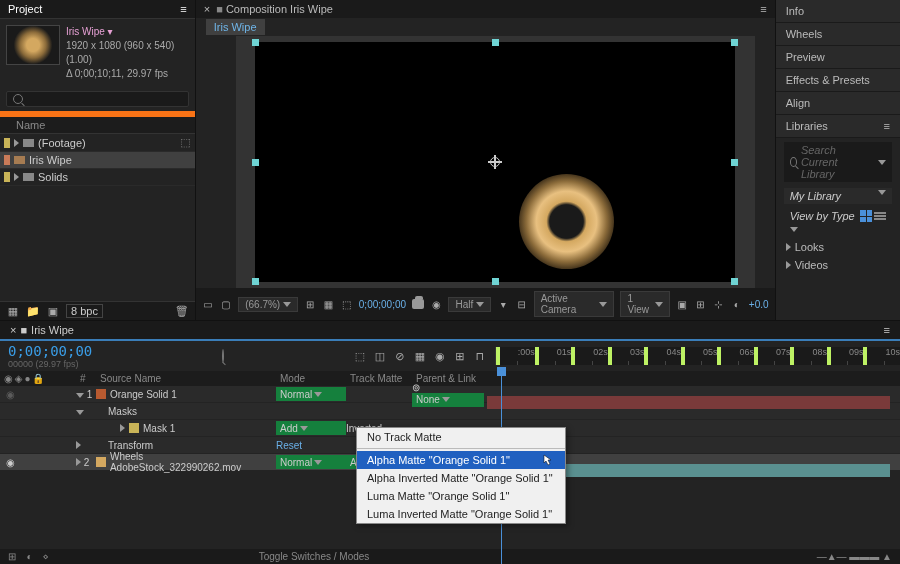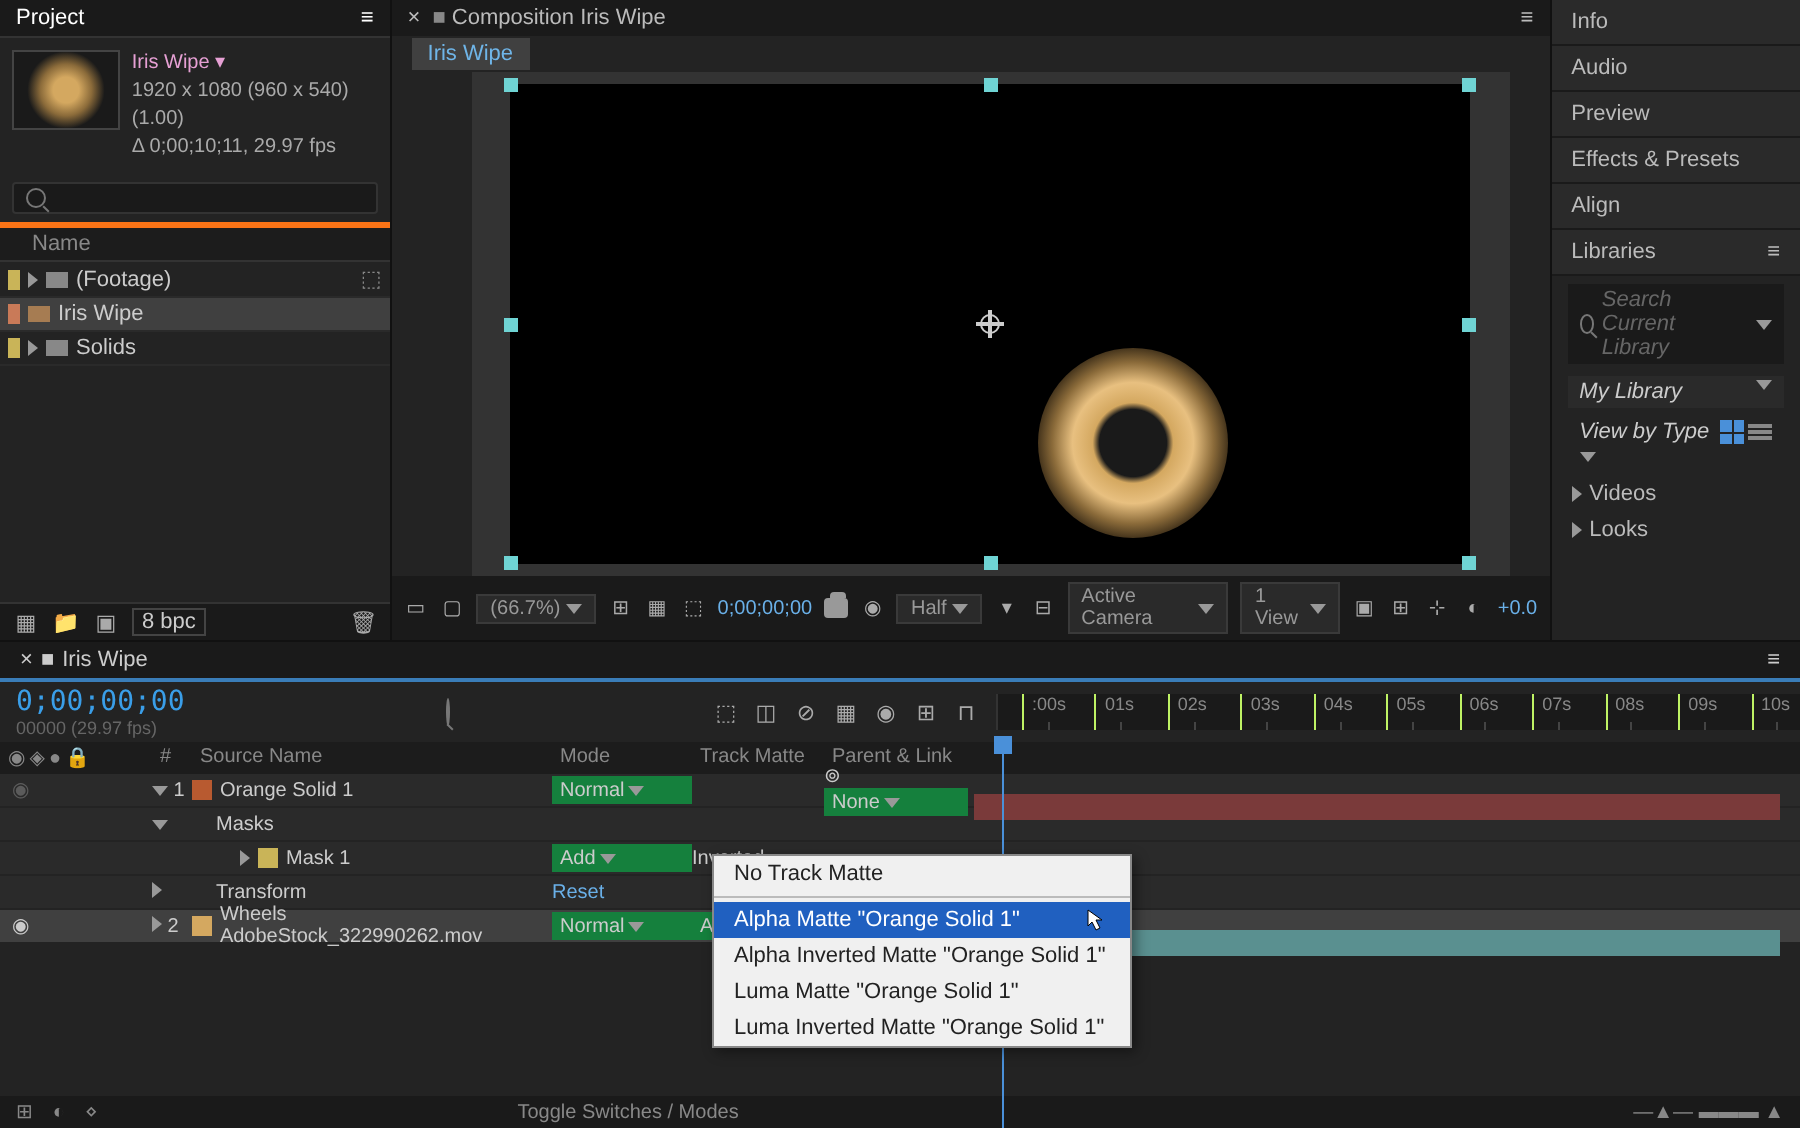--- a/index.html
+++ b/index.html
@@ -6,21 +6,21 @@
   body { background: #1e1e1e; color: #ccc; font-size: 11px; overflow: hidden; width: 900px; height: 564px; position: relative; }
   .top { display: flex; height: 320px; }
   .project-panel { width: 225px; background: #232323; border-right: 1px solid #111; display: flex; flex-direction: column; }
   .panel-title { background: #1a1a1a; padding: 3px 8px; color: #bbb; border-bottom: 1px solid #333; display: flex; align-items: center; gap: 4px; }
   .panel-title.active { color: #fff; }
   .comp-info { display: flex; padding: 6px; gap: 6px; }
   .comp-thumb { width: 60px; height: 40px; background: radial-gradient(circle at 50% 50%, #d4a860 20%, #8b6b3a 40%, #1a1a1a 60%); border: 1px solid #444; }
   .comp-meta { font-size: 10px; color: #aaa; line-height: 1.4; }
   .comp-meta .name { color: #e6a0d4; }
   .proj-search { margin: 4px 6px; background: #1a1a1a; border: 1px solid #333; padding: 2px 6px; color: #666; border-radius: 2px; display: flex; align-items: center; gap: 4px; }
-  .proj-list-head { display: flex; background: #1c1c1c; padding: 2px 6px; color: #888; border-top: 3px solid #f97316; border-bottom: 1px solid #333; }
+  .proj-list-head { display: flex; background: #1c1c1c; padding: 2px 6px; color: #888; border-top: 6px solid #f97316; border-bottom: 1px solid #333; }
   .proj-list-head .tw { width: 10px; }
   .proj-list { flex: 1; }
   .proj-row { display: flex; align-items: center; padding: 2px 4px; gap: 4px; border-bottom: 1px solid #2a2a2a; }
   .proj-row:nth-child(2) { background: #404040; }
   .folder-icon { width: 11px; height: 8px; background: #888; display: inline-block; }
   .comp-icon { width: 11px; height: 8px; background: #a67c52; display: inline-block; }
   .color-chip { width: 6px; height: 10px; display: inline-block; }
   .bpc-row { background: #1a1a1a; padding: 2px 6px; display: flex; align-items: center; gap: 6px; border-top: 1px solid #333; }
   .icon { display: inline-flex; width: 14px; height: 14px; color: #aaa; justify-content: center; align-items: center; }
   .viewer-panel { flex: 1; background: #232323; display: flex; flex-direction: column; position: relative; }
@@ -52,21 +52,21 @@
   .list-icon span { height:2px; background:#888; }
   .disclose { display:flex; align-items:center; gap:4px; padding:3px 10px; color:#bbb; }
   .bottom { height: 244px; background: #232323; border-top: 1px solid #111; display: flex; flex-direction: column; }
   .timeline-tab { background: #1a1a1a; padding: 3px 10px; display:flex; align-items:center; gap:4px; border-bottom: 2px solid #3a7db8; }
   .tl-head { display:flex; align-items:center; background:#232323; }
   .tl-left { width: 498px; padding: 2px 8px; display:flex; justify-content:space-between; align-items:center; }
   .timecode { color: #3a9ee8; font-family: monospace; font-size: 14px; }
   .tl-icons { display:flex; gap:6px; }
   .tl-right { flex:1; position:relative; height: 18px; border-left:1px solid #333; }
   .ruler { height:18px; background:#1a1a1a; position:relative; display:flex;}
-  .tick { flex:1; border-left:1px solid #bef264; font-size:9px; color:#888; padding-left:4px; position:relative;margin-left:12px;}
+  .tick { flex:1; border-left:4px solid #bef264; font-size:9px; color:#888; padding-left:18px; position:relative;}
   .tick::after { content:""; position:absolute; bottom:0; left:50%; width:1px; height:4px; background:#444;}
   .tl-colhead { display:flex; background:#1c1c1c; color:#888; padding:2px 0; font-size:10px; }
   .tl-colhead > div { padding: 0 4px; }
   .c-twirl { width: 76px; display:flex; gap:2px; align-items:center; padding-left:6px;}
   .c-num { width: 20px; }
   .c-name { width: 180px; }
   .c-mode { width: 70px; }
   .c-trk { width: 66px; }
   .c-parent { width: 72px; }
   .layer-rows { position:relative; }
@@ -208,21 +208,21 @@
       <span class="icon">▣</span>
       <span class="icon">⊞</span>
       <span class="icon">⊹</span>
       <span class="icon">◐</span>
       <span class="blue-txt">+0.0</span>
     </div>
   </div>
 
   <div class="right-panels">
     <div class="rp-item">Info</div>
-    <div class="rp-item">Audio</div>
+    <div class="rp-item">Wheels</div>
     <div class="rp-item">Preview</div>
     <div class="rp-item">Effects &amp; Presets</div>
     <div class="rp-item">Align</div>
     <div class="rp-item head">
       <span>Libraries</span>
         <span>≡</span>
     </div>
     <div class="lib-search">
       <span class="search-ic"></span>
       <span style="font-style:italic">Search Current Library</span>
@@ -243,25 +243,25 @@
           </span>
         <span class="list-icon">
             <span></span>
             <span></span>
             <span></span>
           </span>
       </span>
     </div>
     <div class="disclose">
         <span class="chev r"></span>
-        <span>Videos</span>
+        <span>Looks</span>
       </div>
     <div class="disclose">
         <span class="chev r"></span>
-        <span>Looks</span>
+        <span>Videos</span>
       </div>
   </div>
 </div>
 
 <div class="bottom">
   <div class="timeline-tab">
     <span>×</span>
     <span>■</span>
     <span>Iris Wipe</span>
     <span style="margin-left:auto">≡</span>

